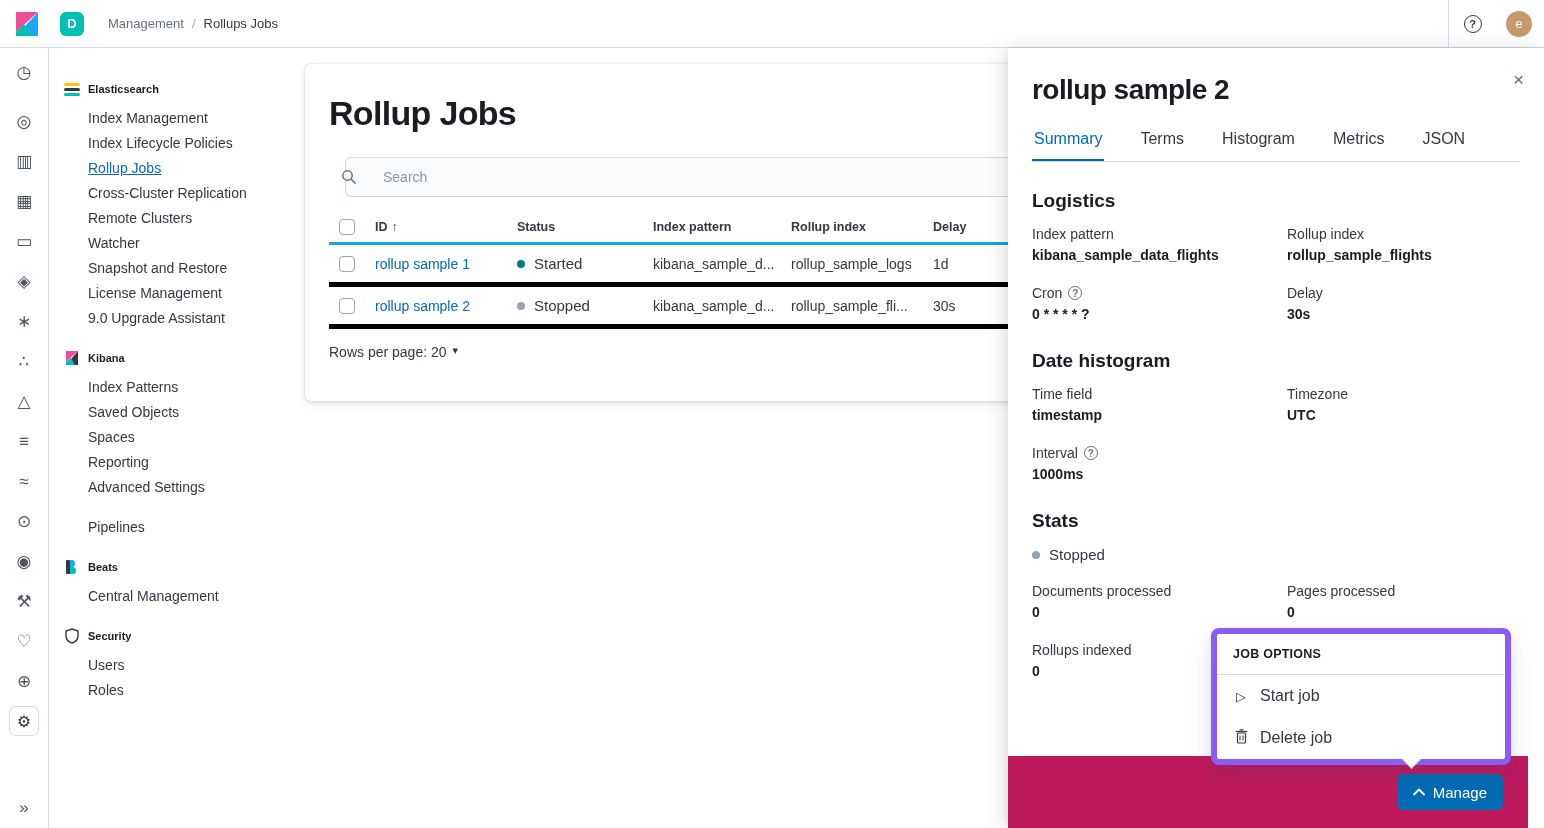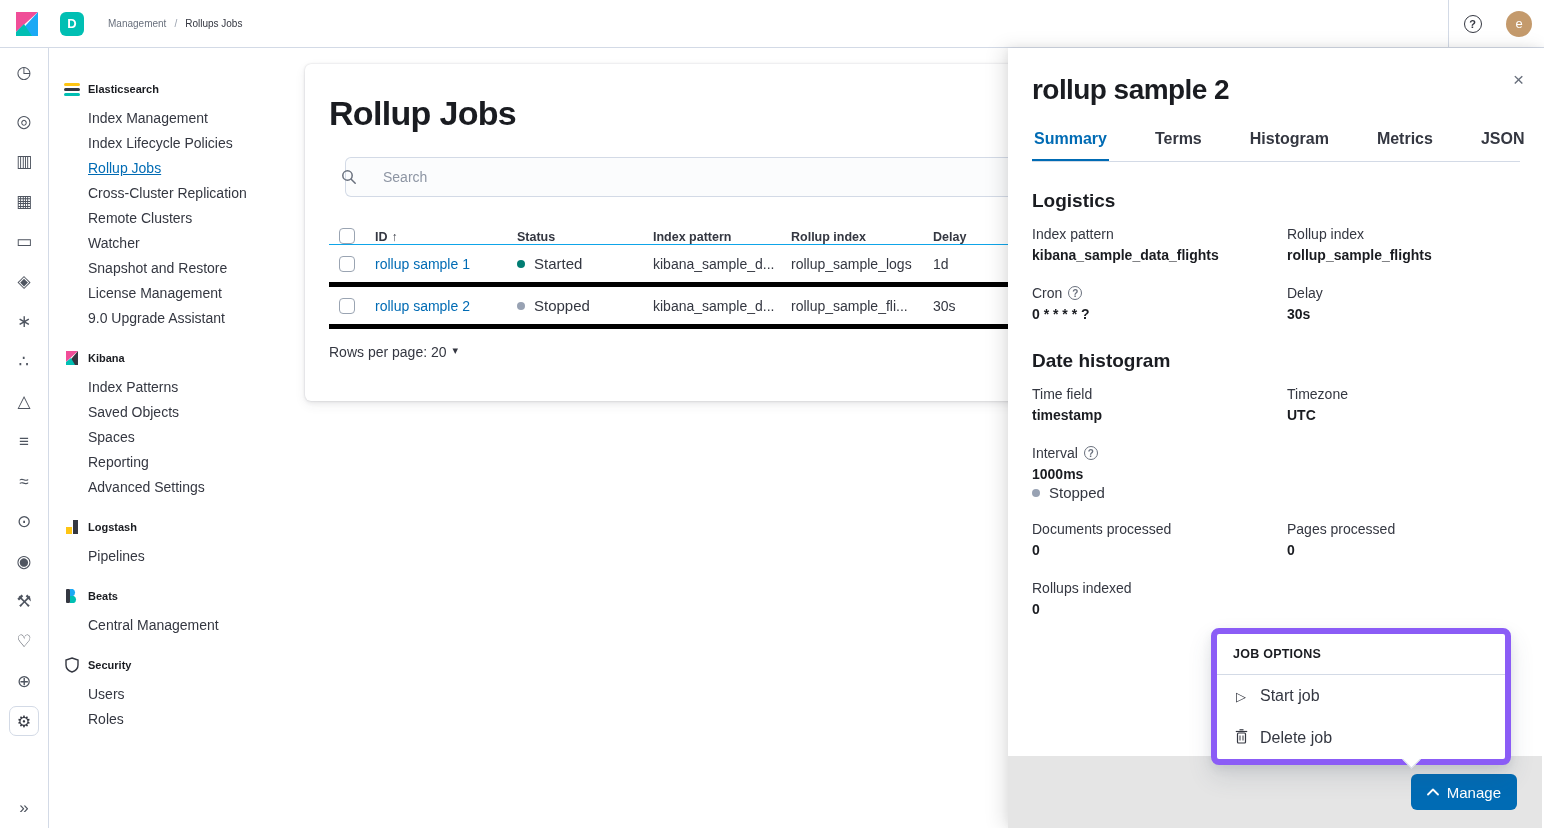--- a/index.html
+++ b/index.html
@@ -9,21 +9,21 @@
     color:#343741; background:#fff; position:relative; overflow:hidden;
   }
 
   
   .topbar { position:absolute; top:0; left:0; right:0; height:48px;
     border-bottom:1px solid #D3DAE6; background:#fff; display:flex; align-items:center; z-index:50; }
   .kibana-logo { width:26px; height:26px; margin:0 20px 0 14px; flex:none; cursor:pointer; }
   .space-badge { width:24px; height:24px; border-radius:6px; background:#00BFB3; color:#fff;
     font-size:13px; font-weight:700; display:flex; align-items:center; justify-content:center;
     margin-right:24px; cursor:pointer; }
-  .breadcrumbs { display:flex; align-items:center; gap:8px; font-size:10px; }
+  .breadcrumbs { display:flex; align-items:center; gap:8px; font-size:13px; }
   .crumb-parent { color:#69707D; cursor:pointer; }
   .crumb-sep { color:#9aa2af; }
   .crumb-current { color:#343741; }
   .topbar-right { margin-left:auto; display:flex; align-items:center; height:100%; }
   .help-btn { width:48px; height:100%; border-left:1px solid #D3DAE6; display:flex;
     align-items:center; justify-content:center; cursor:pointer; }
   .help-circle { width:18px; height:18px; border-radius:50%; border:1.6px solid #343741;
     color:#343741; font-size:11px; font-weight:700; display:flex; align-items:center; justify-content:center; }
   .avatar { width:26px; height:26px; border-radius:50%; background:#C49A6C; color:#fff;
     font-size:13px; display:flex; align-items:center; justify-content:center; margin:0 12px 0 10px; cursor:pointer; }
@@ -51,21 +51,21 @@
   .main-card { position:absolute; left:305px; top:64px; width:1208px; height:337px; background:#fff;
     border-radius:6px; padding:24px;
     box-shadow:0 2px 4px rgba(52,55,65,.08), 0 4px 12px rgba(52,55,65,.07), 0 0 2px rgba(52,55,65,.2); }
   .page-title { font-size:34px; font-weight:600; color:#1a1c21; margin:6px 0 24px; letter-spacing:-.02em; }
   .search-box { position:relative; height:40px; margin-bottom:14px;padding-left:16px; }
   .search-box input { width:100%; height:40px; border:none; border-radius:6px; background:#fbfcfd;
     box-shadow:inset 0 0 0 1px #d3dae6; padding:0 12px 0 38px; font-size:14px;
     font-family:inherit; color:#343741; outline:none; }
   .search-box input::placeholder { color:#8d95a3; }
   .search-icon { position:absolute; left:12px; top:12px; }
-  .tbl-header { display:flex; align-items:flex-end; height:34px; border-bottom:1px solid #0ea5e9;
+  .tbl-header { display:flex; align-items:center; height:34px; border-bottom:3px solid #0ea5e9;
     font-size:12.5px; font-weight:600; color:#343741; }
   .tbl-row { display:flex; align-items:center; height:42px; border-bottom:5px solid #000000; font-size:14px; }
   .col { padding:0 8px; flex:none; white-space:nowrap; overflow:hidden; }
   .col-check { width:38px; padding-left:10px; }
   .col-id { width:142px; }
   .col-status { width:136px; }
   .col-pattern { width:138px; }
   .col-rollup { width:142px; }
   .col-delay { width:90px; }
   .checkbox { appearance:none; -webkit-appearance:none; width:16px; height:16px;
@@ -78,31 +78,31 @@
   .sort-arrow { font-size:12px; margin-left:4px; color:#343741; }
   .pagination { margin-top:15px; font-size:14px; color:#343741; display:flex; gap:6px;
     cursor:pointer; width:max-content; }
   .chevron { font-size:11px; color:#343741; }
 
   
   .flyout { position:absolute; left:1008px; top:48px; width:536px; height:780px; background:#fff; z-index:60;
     box-shadow:-6px 0 18px rgba(0,0,0,.1), 0 0 8px rgba(0,0,0,.06); padding:26px 24px 0; }
   .flyout-close { position:absolute; top:22px; right:20px; font-size:19px; color:#69707D; cursor:pointer; line-height:1; }
   .flyout-title { font-size:28px; font-weight:600; color:#1a1c21; margin-bottom:14px; letter-spacing:-.02em; }
-  .tabs { display:flex; gap:44px; border-bottom:1px solid #D3DAE6;font-weight:bold; }
+  .tabs { display:flex; gap:34px; border-bottom:1px solid #D3DAE6; }
   .tab { font-size:16px; color:#343741; padding:10px 2px 13px; cursor:pointer; }
   .tab.active { color:#006BB4; box-shadow:inset 0 -2px 0 #006BB4; }
   .section-heading { font-size:19px; font-weight:700; color:#1a1c21; margin:28px 0 14px; }
   .field-grid { display:grid; grid-template-columns:255px 1fr; row-gap:22px; }
   .field-label { font-size:14px; color:#343741; margin-bottom:5px; display:flex; align-items:center; gap:6px; }
   .field-value { font-size:14px; font-weight:700; color:#1a1c21; }
   .help-icon { width:14px; height:14px; border-radius:50%; border:1px solid #69707D; color:#69707D;
     font-size:10px; font-weight:700; display:inline-flex; align-items:center; justify-content:center; cursor:pointer; flex:none; }
   .stats-status { display:flex; align-items:center; font-size:15px; margin:2px 0 20px; }
-  .flyout-footer { position:absolute; left:0; right:2px; bottom:0; height:72px; background:#e5e5e5;
+  .flyout-footer { position:absolute; left:0; right:16px; bottom:0; height:72px; background:#be185d;
     display:flex; align-items:center; justify-content:flex-end; padding:0 25px; }
   .manage-btn { height:36px; padding:0 16px; background:#006BB4; color:#fff; border:none; border-radius:6px;
     font-size:15px; font-weight:500; font-family:inherit; display:flex; align-items:center; gap:8px; cursor:pointer; }
 
   
   .popover { position:absolute; left:1211px; top:628px; width:300px; background:#fff;
     border:6px solid #8b5cf6; border-radius:8px; z-index:70;
     box-shadow:0 12px 24px rgba(65,78,101,.14), 0 4px 10px rgba(65,78,101,.1); }
   .popover-arrow { position:absolute; bottom:-7px; left:188px; width:13px; height:13px; background:#fff;
     border-right:1px solid #D3DAE6; border-bottom:1px solid #D3DAE6; transform:rotate(45deg); }
@@ -188,27 +188,20 @@
       <span class="nav-title">Kibana</span>
     </div>
     <div class="nav-item">Index Patterns</div>
     <div class="nav-item">Saved Objects</div>
     <div class="nav-item">Spaces</div>
     <div class="nav-item">Reporting</div>
     <div class="nav-item">Advanced Settings</div>
   </div>
 
   <div class="nav-section">
-    <div class="nav-header">
-      <svg class="nav-logo" width="16" height="16" viewBox="0 0 16 16">
-        <rect x="2" y="8" width="6" height="7" fill="#FEC514"></rect>
-        <rect x="9" y="1" width="5" height="14" fill="#343741"></rect>
-      </svg>
-      <span class="nav-title">Logstash</span>
-    </div>
     <div class="nav-item">Pipelines</div>
   </div>
 
   <div class="nav-section">
     <div class="nav-header">
       <svg class="nav-logo" width="16" height="16" viewBox="0 0 16 16">
         <rect x="2" y="1" width="4" height="14" rx="1" fill="#343741"></rect>
         <path d="M6 1 h3 a4 4 0 0 1 0 7 h-3 z" fill="#1BA9F5"></path>
         <path d="M6 8 h4 a4 4 0 0 1 0 7 h-4 z" fill="#00BFB3"></path>
       </svg>
@@ -336,20 +329,21 @@
     <div>
       <div class="field-label">
           <span>Interval</span>
           <span class="help-icon">?</span>
         </div>
       <div class="field-value">1000ms</div>
     </div>
     <div></div>
   </div>
 
+  <div class="section-heading">Stats</div>
   <div class="stats-status">
     <span class="status-dot dot-stopped"></span>
     <span>Stopped</span>
   </div>
   <div class="field-grid">
     <div>
       <div class="field-label">Documents processed</div>
       <div class="field-value">0</div>
     </div>
     <div>

